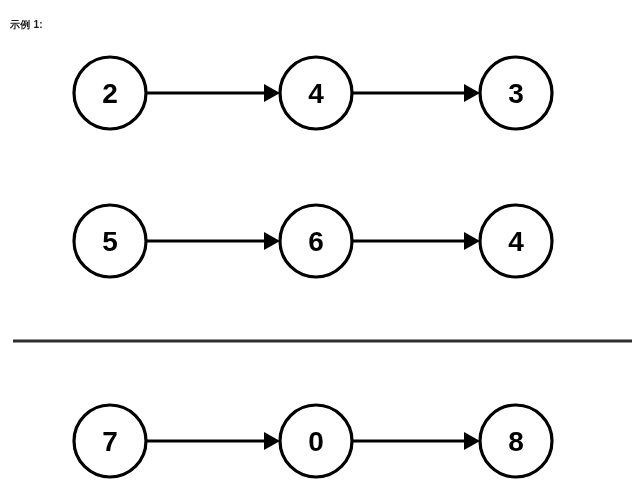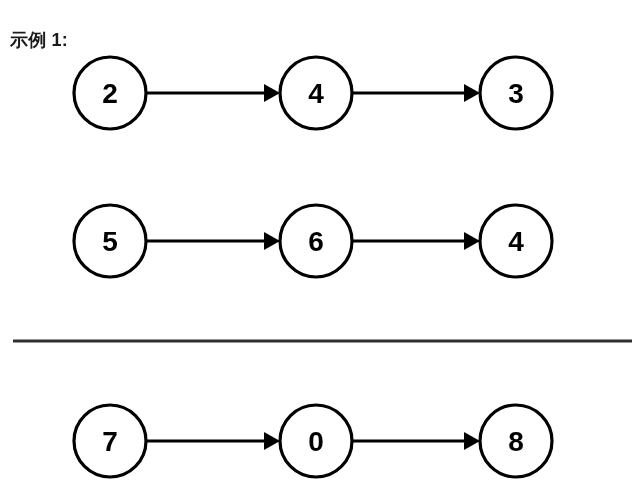--- a/index.html
+++ b/index.html
@@ -11,22 +11,22 @@
     width: 644px;
     height: 495px;
     position: relative;
     overflow: hidden;
     font-family: "Liberation Sans", "DejaVu Sans", sans-serif;
     color: #111111;
   }
   #example-title {
     position: absolute;
     left: 10px;
-    top: 31px;
-    font-size: 18px;
+    top: 16px;
+    font-size: 10px;
     font-weight: bold;
     letter-spacing: 0.2px;
     line-height: 18px;
     color: #1a1a1a;
     white-space: nowrap;
   }
   .diagram-canvas {
     position: absolute;
     left: 0;
     top: 0;

